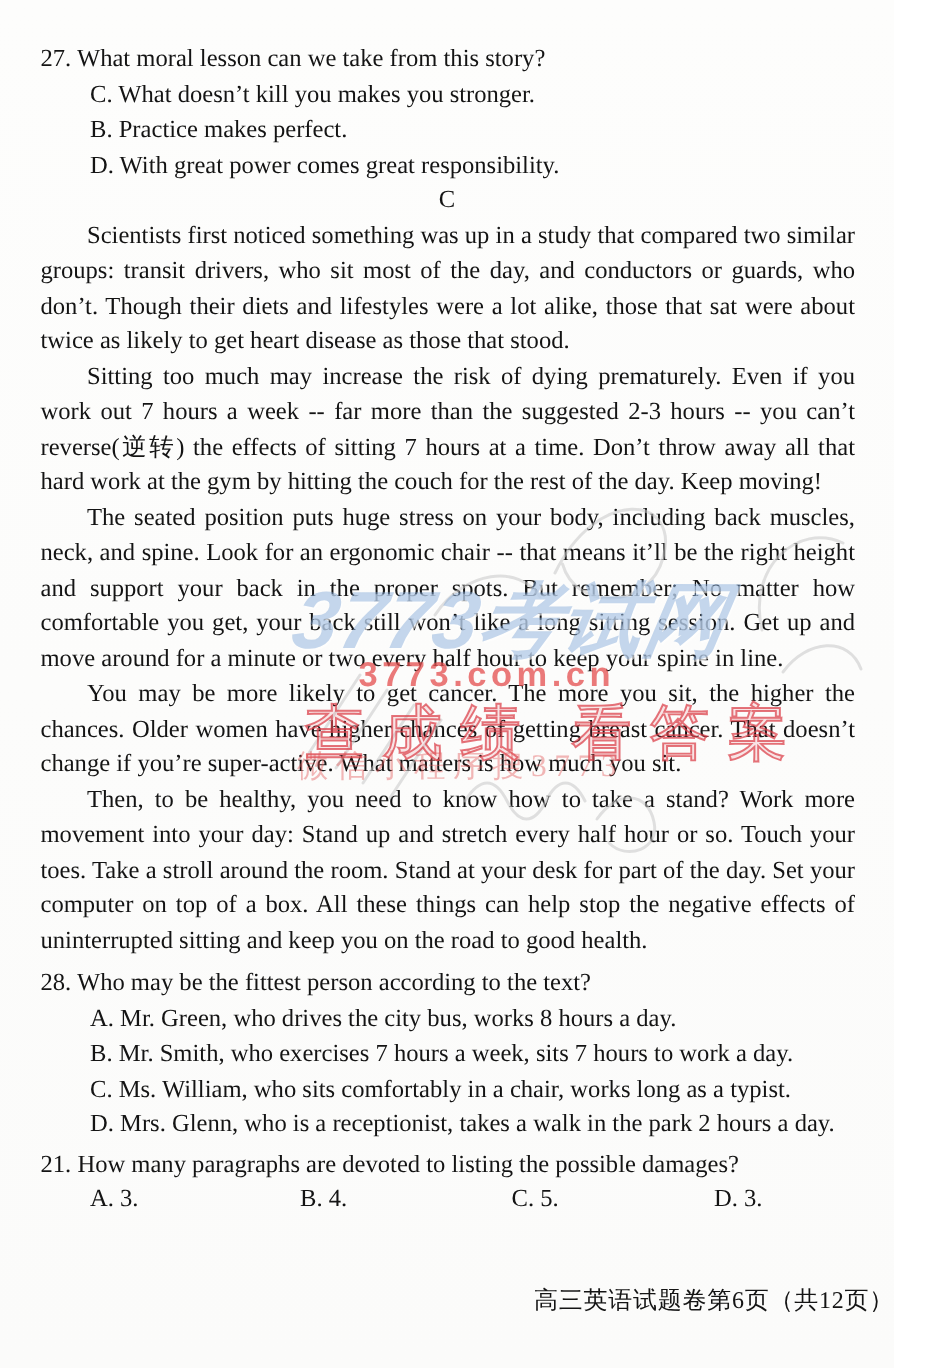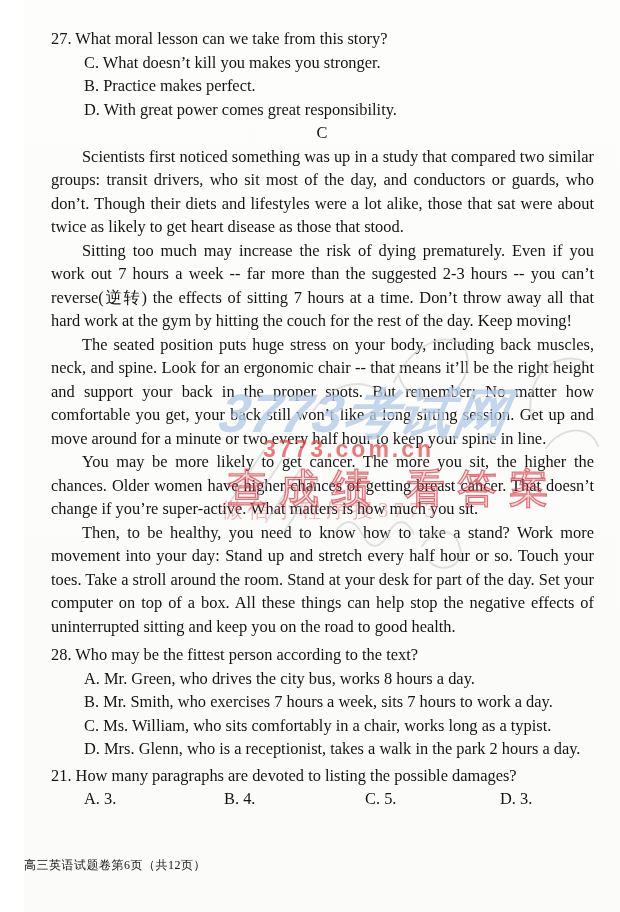--- a/index.html
+++ b/index.html
@@ -8,21 +8,20 @@
     background: #ffffff;
     font-family: "Liberation Serif", "DejaVu Serif", serif;
     color: #141414;
     position: relative;
     overflow: hidden;
   }
   .page {
     position: relative;
     width: 596px; height: 912px;
     background: linear-gradient(180deg, #fdfdfc 0%, #fbfbfa 100%);
-    margin-left: 24px;
   }
   .content {
     position: absolute;
     left: 27px; right: 26px; top: 27px;
     font-size: 16.4px;
     line-height: 23.5px;
     z-index: 1;
   }
   .stem { text-align: left; }
   .option { padding-left: 33px; }
@@ -32,22 +31,22 @@
   .q28-block { margin-top: 5px; }
   .q29-block { margin-top: 3px; }
   .q29-row { padding-left: 33px; display: flex; }
   .q29-row .opt-a { width: 140px; }
   .q29-row .opt-b { width: 141px; }
   .q29-row .opt-c { width: 135px; }
   .q29-row .opt-d { flex: 1; }
   .footer {
     position: absolute;
     left: 0; right: 0; top: 857px;
-    text-align: left;
-    font-size: 12px;
+    text-align: right;
+    font-size: 16px;
     letter-spacing: 0.5px;
     z-index: 1;
   }
   
   .watermarks {
     position: absolute; inset: 0;
     z-index: 2;
     pointer-events: none;
   }
   .wm-logo {

